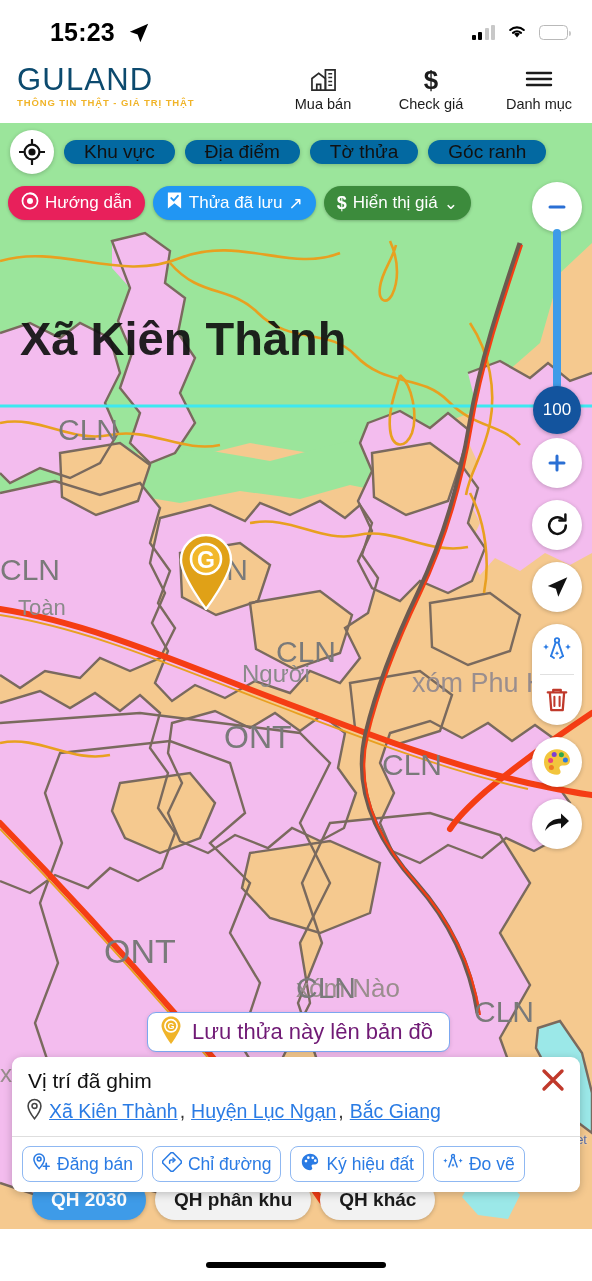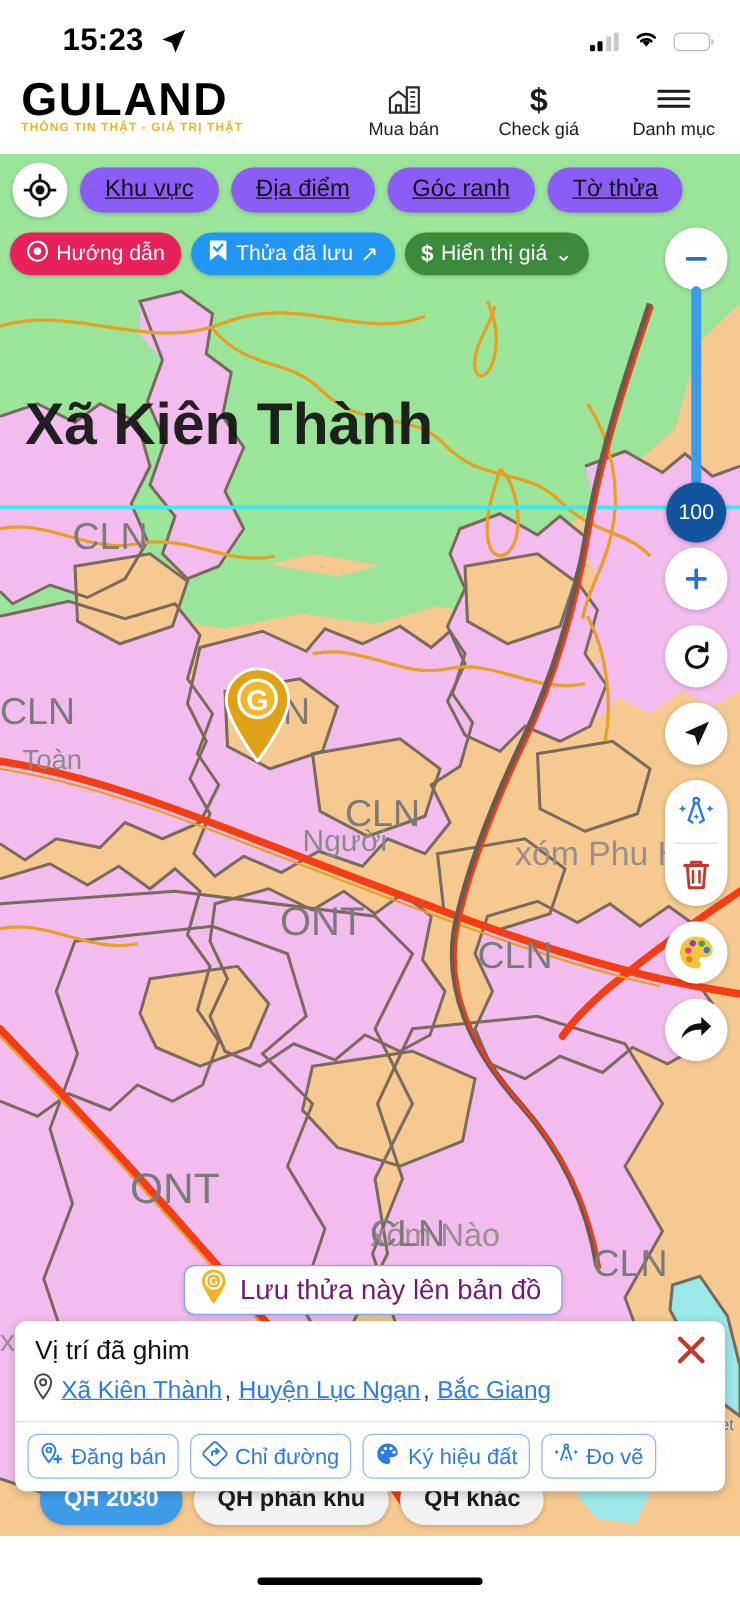--- a/index.html
+++ b/index.html
@@ -39,21 +39,21 @@
   }
   .batt .fill { height: 100%; width: 42%; background: #ffc919; border-radius: 2.4px; }
 
   
   .appheader {
     position: absolute; top: 58px; left: 0; width: 592px; height: 65px;
     background: #ffffff; z-index: 58;
   }
   .brand { position: absolute; left: 17px; top: 6px; }
   .brand-name {
-    font-size: 37px; font-weight: bold; color: #000000;
+    font-size: 31px; font-weight: normal; color: #0c4a6e;
     letter-spacing: 1.2px; line-height: 32px;
   }
   .brand-sub {
     font-size: 9.5px; color: #F0B429; letter-spacing: 0.9px;
     font-weight: bold; margin-top: 1px;
   }
   .hdr-actions { position: absolute; right: 14px; top: 7px; display: flex; gap: 30px; }
   .hdr-item { display: flex; flex-direction: column; align-items: center; width: 78px; }
   .hdr-icon { height: 28px; display: flex; align-items: center; justify-content: center; color: #2b2b2b; }
   .hdr-label { font-size: 14.5px; color: #1c1c1c; margin-top: 3px; white-space: nowrap; }
@@ -71,25 +71,24 @@
   .filter-row {
     position: absolute; top: 130px; left: 10px; width: 582px;
     display: flex; align-items: center; gap: 10px; z-index: 40;
   }
   .loc-btn {
     width: 44px; height: 44px; border-radius: 50%; background: #fff;
     display: flex; align-items: center; justify-content: center; flex: 0 0 auto;
     box-shadow: 0 1px 4px rgba(0,0,0,.22);
   }
   .pill {
-    background: #8b5cf6; border-radius: 22px; height: 36px;
+    background: #0369a1; border-radius: 22px; height: 24px;
     padding: 0 20px; display: flex; align-items: center; justify-content: center;
     font-size: 19px; color: #111; white-space: nowrap; flex: 0 0 auto;
     box-shadow: 0 1px 4px rgba(0,0,0,.2);
-    text-decoration: underline;
   }
 
   
   .chip-row {
     position: absolute; top: 186px; left: 8px;
     display: flex; align-items: center; gap: 8px; z-index: 40;
   }
   .chip {
     height: 34px; border-radius: 17px; padding: 0 13px;
     display: flex; align-items: center; gap: 6px;
@@ -385,22 +384,22 @@
   <div class="filter-row">
     <div class="loc-btn">
       <svg width="26" height="26" viewBox="0 0 26 26">
         <circle cx="13" cy="13" r="7.4" fill="none" stroke="#111" stroke-width="2.2"></circle>
         <circle cx="13" cy="13" r="3.6" fill="#111"></circle>
         <path d="M13 0.5 V4.5 M13 21.5 V25.5 M0.5 13 H4.5 M21.5 13 H25.5" stroke="#111" stroke-width="2.2" stroke-linecap="round"></path>
       </svg>
     </div>
     <div class="pill">Khu vực</div>
     <div class="pill">Địa điểm</div>
+    <div class="pill">Tờ thửa</div>
     <div class="pill">Góc ranh</div>
-    <div class="pill">Tờ thửa</div>
   </div>
 
   <div class="chip-row">
     <div class="chip guide">
       <span>
         <svg width="18" height="18" viewBox="0 0 20 20">
           <circle cx="10" cy="10" r="8.4" fill="none" stroke="#fff" stroke-width="1.9"></circle>
           <circle cx="10" cy="10" r="3.3" fill="#fff"></circle>
           <path d="M10 1.6 A8.4 8.4 0 0 1 17.4 6" fill="none" stroke="#fff" stroke-width="1.9" stroke-linecap="round"></path>
         </svg>

